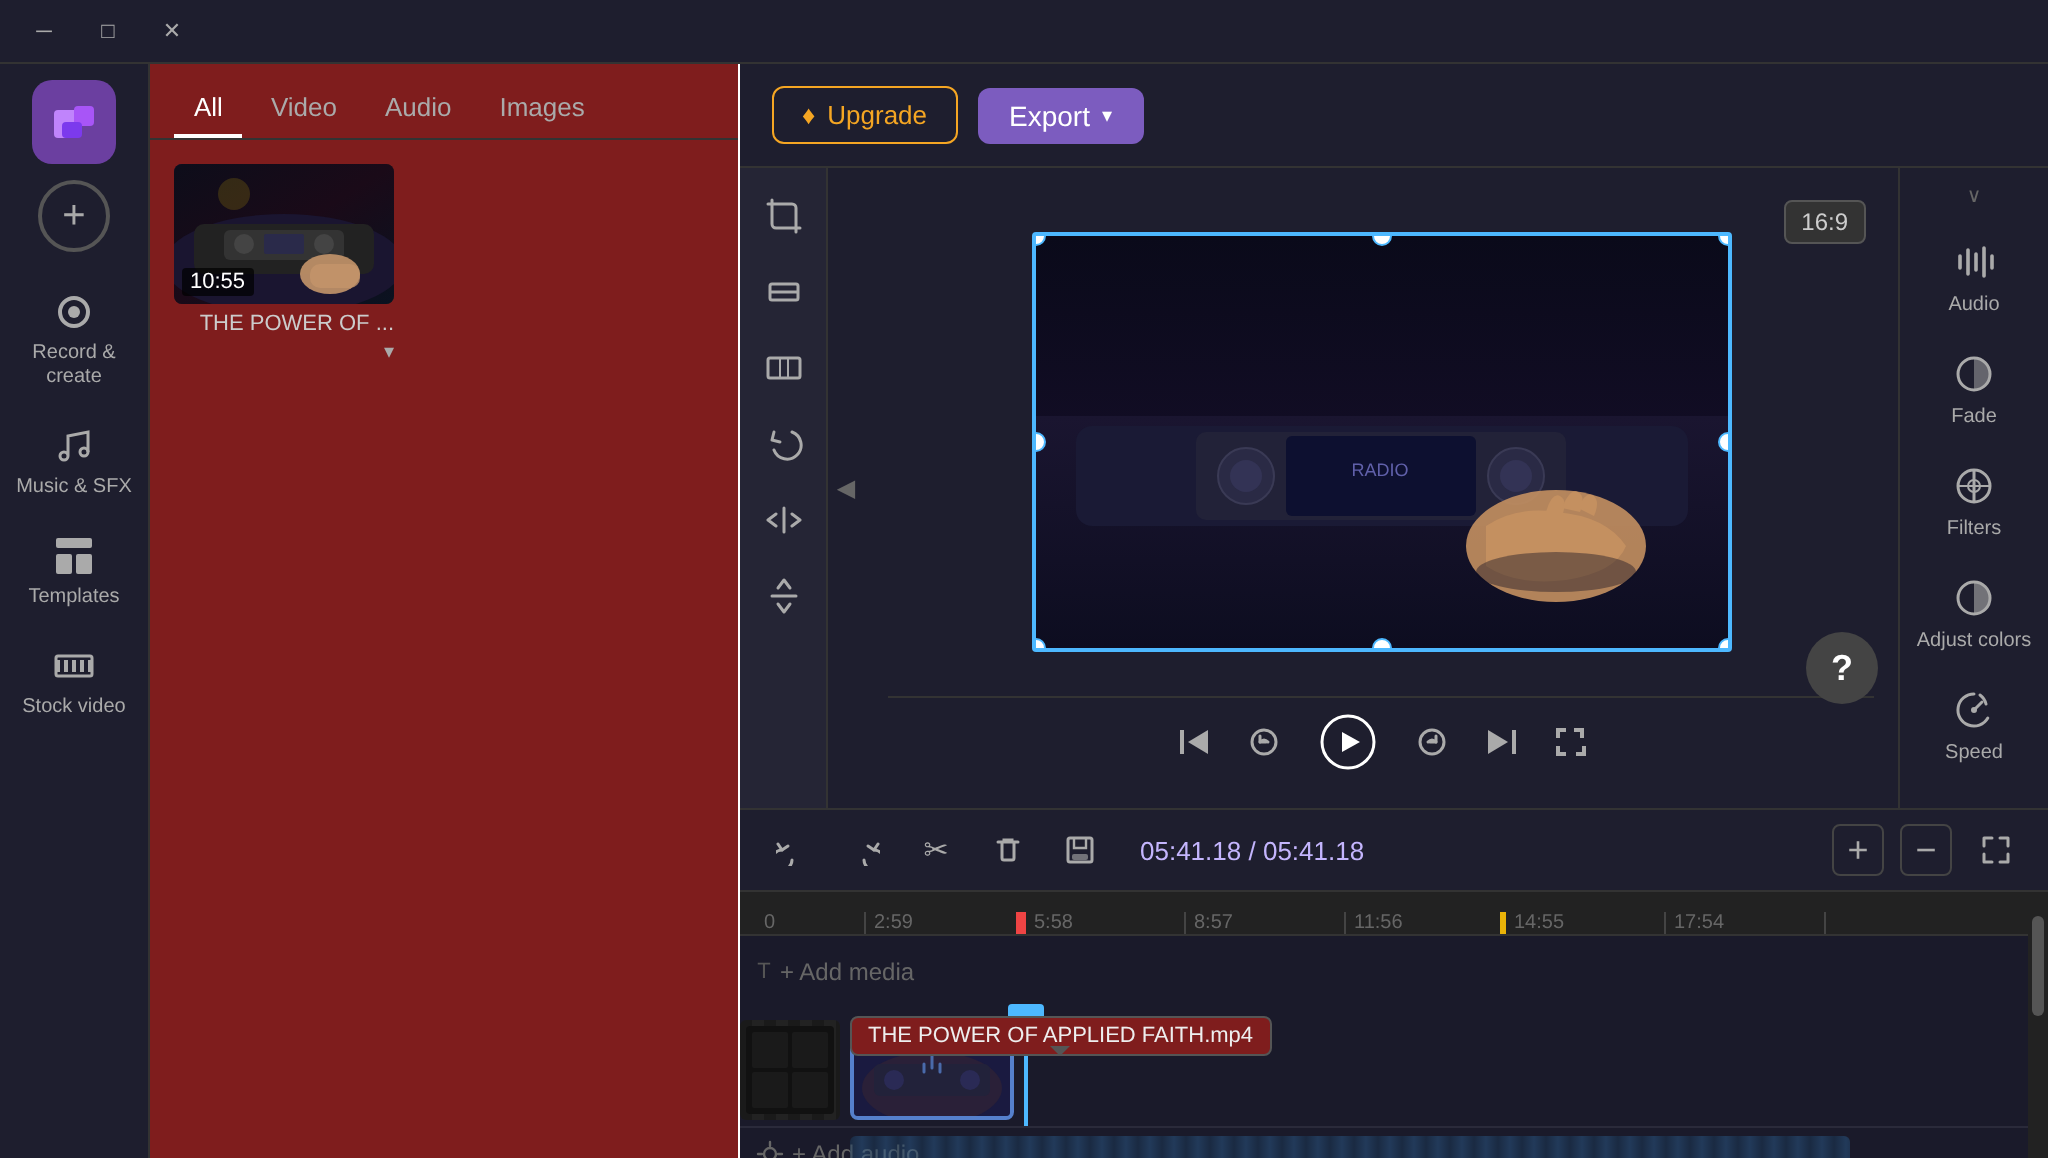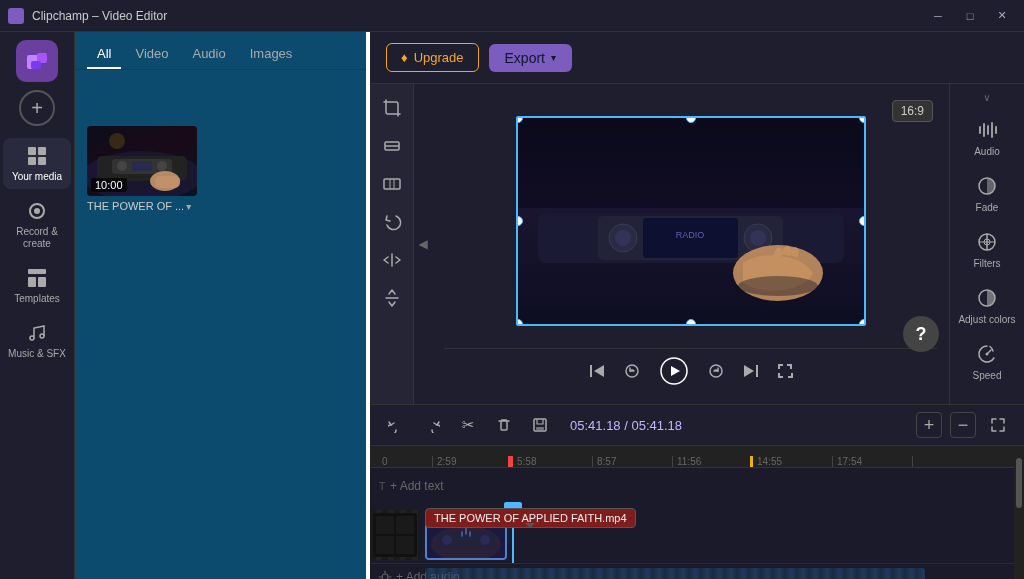--- a/index.html
+++ b/index.html
@@ -23,41 +23,41 @@
     .sidebar { width: 75px; background: #1e1e2e; display: flex; flex-direction: column; align-items: center; padding: 8px 0; border-right: 1px solid #333; gap: 4px; }
     .sidebar-logo { width: 42px; height: 42px; background: #6b3fa0; border-radius: 10px; display: flex; align-items: center; justify-content: center; margin-bottom: 4px; }
     .sidebar-add { width: 36px; height: 36px; border: 2px solid #555; border-radius: 50%; display: flex; align-items: center; justify-content: center; cursor: pointer; color: #aaa; font-size: 20px; margin-bottom: 8px; }
     .sidebar-item { display: flex; flex-direction: column; align-items: center; padding: 6px 4px; border-radius: 8px; cursor: pointer; width: 68px; gap: 3px; }
     .sidebar-item.active { background: #2a2a3e; }
     .sidebar-item-icon { width: 24px; height: 24px; display: flex; align-items: center; justify-content: center; }
     .sidebar-item-label { font-size: 10px; color: #aaa; text-align: center; line-height: 1.2; }
     .sidebar-item.active .sidebar-item-label { color: #fff; }
 
     
-    .media-panel { width: 295px; background: #0c4a6e; display: flex; flex-direction: column; border-right: 4px solid #ffffff; gap: 44px; }
+    .media-panel { width: 295px; background: #7f1d1d; display: flex; flex-direction: column; border-right: 1px solid #ffffff; }
     .media-tabs { display: flex; padding: 8px 12px 0; border-bottom: 1px solid #333; gap: 4px; }
     .media-tab { padding: 6px 10px; font-size: 13px; color: #aaa; cursor: pointer; border-bottom: 2px solid transparent; }
     .media-tab.active { color: #fff; border-bottom: 2px solid #fff; }
     .media-content { flex: 1; padding: 12px; overflow-y: auto; }
     .media-thumb { width: 110px; position: relative; cursor: pointer; }
     .media-thumb-img { width: 110px; height: 70px; background: linear-gradient(135deg, #1a1a3e 0%, #3a1a1a 50%, #2a2a1a 100%); border-radius: 4px; position: relative; overflow: hidden; }
     .media-duration { position: absolute; bottom: 4px; left: 4px; background: rgba(0,0,0,0.7); font-size: 11px; padding: 1px 4px; border-radius: 2px; }
-    .media-name { font-size: 11px; color: #ccc; margin-top: 4px; display: flex; align-items: center; gap: 2px; }
+    .media-name { font-size: 11px; color: #ccc; margin-top: 4px; display: flex; align-items: flex-end; gap: 2px; flex-direction: column; }
 
     
     .editor-main { flex: 1; display: flex; flex-direction: column; background: #1e1e2e; }
 
     
     .topbar { height: 52px; background: #1e1e2e; display: flex; align-items: center; justify-content: space-between; padding: 0 16px; border-bottom: 1px solid #333; }
     .topbar-left { display: flex; align-items: center; gap: 8px; }
     .project-title { font-size: 15px; color: #fff; background: none; border: none; outline: none; }
     .topbar-icons { display: flex; gap: 6px; align-items: center; }
     .topbar-right { display: flex; align-items: center; gap: 10px; }
     .upgrade-btn { display: flex; align-items: center; gap: 6px; padding: 6px 14px; border: 1px solid #f5a623; border-radius: 6px; color: #f5a623; font-size: 13px; cursor: pointer; background: transparent; }
-    .export-btn { display: flex; align-items: center; gap: 6px; padding: 6px 16px; background: #7c5cbf; border-radius: 6px; color: #0f172a; font-size: 14px; cursor: pointer; border: none; }
+    .export-btn { display: flex; align-items: center; gap: 6px; padding: 6px 16px; background: #7c5cbf; border-radius: 6px; color: #ffffff; font-size: 14px; cursor: pointer; border: none; }
     .export-caret { font-size: 10px; }
 
     
     .preview-area { display: flex; flex: 1; overflow: hidden; }
     .preview-tools { width: 44px; background: #252535; display: flex; flex-direction: column; align-items: center; padding: 8px 0; gap: 6px; border-right: 1px solid #333; }
     .tool-btn { width: 32px; height: 32px; display: flex; align-items: center; justify-content: center; border-radius: 6px; cursor: pointer; color: #aaa; font-size: 16px; }
     .preview-collapse { width: 18px; background: #1e1e2e; display: flex; align-items: center; justify-content: center; cursor: pointer; color: #666; font-size: 12px; }
 
     .preview-canvas-area { flex: 1; display: flex; flex-direction: column; align-items: center; justify-content: flex-start; padding: 12px; background: #1e1e2e; position: relative; }
     .aspect-ratio-badge { position: absolute; top: 16px; right: 16px; background: #333; padding: 3px 8px; border-radius: 4px; font-size: 12px; color: #ccc; border: 1px solid #555; }
@@ -100,87 +100,85 @@
     .add-text-btn { display: flex; align-items: center; gap: 4px; font-size: 12px; color: #666; cursor: pointer; }
 
     .add-audio-btn { display: flex; align-items: center; gap: 4px; font-size: 12px; color: #666; cursor: pointer; padding: 6px 8px; }
 
     svg { display: block; }
   </style>
 </head>
 <body>
 
 <div class="titlebar">
-  <div class="titlebar-left">
-    <div class="titlebar-icon"></div>
-    <span class="titlebar-title">Clipchamp – Video Editor</span>
-  </div>
   <div class="titlebar-controls">
     <div class="titlebar-btn">─</div>
     <div class="titlebar-btn">□</div>
     <div class="titlebar-btn close">✕</div>
   </div>
 </div>
 
 <div class="app">
 
   <div class="sidebar">
     <div class="sidebar-logo">
       <svg width="28" height="28" viewBox="0 0 28 28">
         <rect x="4" y="8" width="12" height="14" rx="2" fill="#c084fc"></rect>
         <rect x="14" y="6" width="10" height="10" rx="2" fill="#a855f7"></rect>
         <rect x="8" y="14" width="10" height="8" rx="2" fill="#7c3aed"></rect>
       </svg>
     </div>
     <div class="sidebar-add">+</div>
 
-    <div class="sidebar-item active">
-      <div class="sidebar-item-icon">
-        <svg width="22" height="22" viewBox="0 0 22 22">
-            <rect x="2" y="2" width="8" height="8" rx="1" fill="#aaa"></rect>
-            <rect x="12" y="2" width="8" height="8" rx="1" fill="#aaa"></rect>
-            <rect x="2" y="12" width="8" height="8" rx="1" fill="#aaa"></rect>
-            <rect x="12" y="12" width="8" height="8" rx="1" fill="#aaa"></rect>
-          </svg>
-      </div>
-      <span class="sidebar-item-label">Your media</span>
-    </div>
 
     <div class="sidebar-item">
       <div class="sidebar-item-icon">
         <svg width="22" height="22" viewBox="0 0 22 22">
             <circle cx="11" cy="11" r="7" stroke="#aaa" stroke-width="2" fill="none"></circle>
             <circle cx="11" cy="11" r="3" fill="#aaa"></circle>
           </svg>
       </div>
       <span class="sidebar-item-label" style="white-space:pre-line; text-align:center;">Record &amp;
 create</span>
+    </div>
+
+    <div class="sidebar-item">
+      <div class="sidebar-item-icon">
+        <svg width="22" height="22" viewBox="0 0 22 22">
+            <path d="M8 16c0 1.1-.9 2-2 2s-2-.9-2-2 .9-2 2-2 2 .9 2 2zm0 0V6l10-2v10" stroke="#aaa" stroke-width="1.5" fill="none"></path>
+            <circle cx="16" cy="14" r="2" stroke="#aaa" stroke-width="1.5" fill="none"></circle>
+          </svg>
+      </div>
+      <span class="sidebar-item-label">Music &amp; SFX</span>
     </div>
 
     <div class="sidebar-item">
       <div class="sidebar-item-icon">
         <svg width="22" height="22" viewBox="0 0 22 22">
             <rect x="2" y="2" width="18" height="5" rx="1" fill="#aaa"></rect>
             <rect x="2" y="10" width="8" height="10" rx="1" fill="#aaa"></rect>
             <rect x="12" y="10" width="8" height="10" rx="1" fill="#aaa"></rect>
           </svg>
       </div>
       <span class="sidebar-item-label">Templates</span>
     </div>
 
     <div class="sidebar-item">
       <div class="sidebar-item-icon">
         <svg width="22" height="22" viewBox="0 0 22 22">
-            <path d="M8 16c0 1.1-.9 2-2 2s-2-.9-2-2 .9-2 2-2 2 .9 2 2zm0 0V6l10-2v10" stroke="#aaa" stroke-width="1.5" fill="none"></path>
-            <circle cx="16" cy="14" r="2" stroke="#aaa" stroke-width="1.5" fill="none"></circle>
+            <rect x="2" y="6" width="18" height="10" rx="1" stroke="#aaa" stroke-width="1.5" fill="none"></rect>
+            <rect x="2" y="8" width="2" height="6" fill="#aaa"></rect>
+            <rect x="18" y="8" width="2" height="6" fill="#aaa"></rect>
+            <rect x="6" y="8" width="2" height="6" fill="#aaa"></rect>
+            <rect x="10" y="8" width="2" height="6" fill="#aaa"></rect>
+            <rect x="14" y="8" width="2" height="6" fill="#aaa"></rect>
           </svg>
       </div>
-      <span class="sidebar-item-label">Music &amp; SFX</span>
-    </div>
-
+      <span class="sidebar-item-label">Stock video</span>
+    </div>
 
   </div>
 
   <div class="media-panel">
     <div class="media-tabs">
       <div class="media-tab active">All</div>
       <div class="media-tab">Video</div>
       <div class="media-tab">Audio</div>
       <div class="media-tab">Images</div>
     </div>
@@ -204,21 +202,21 @@
             <rect x="25" y="33" width="60" height="15" rx="3" fill="#333"></rect>
             <circle cx="35" cy="40" r="5" fill="#444"></circle>
             <circle cx="75" cy="40" r="5" fill="#444"></circle>
             <rect x="45" y="35" width="20" height="10" rx="1" fill="#2a2a4a"></rect>
 
             <ellipse cx="78" cy="55" rx="15" ry="10" fill="#c4956a" opacity="0.9"></ellipse>
             <rect x="68" y="50" width="25" height="12" rx="5" fill="#c4956a" opacity="0.8"></rect>
 
             <circle cx="30" cy="15" r="8" fill="#ffd700" opacity="0.15"></circle>
           </svg>
-          <div class="media-duration">10:00</div>
+          <div class="media-duration">10:55</div>
         </div>
         <div class="media-name">
           <span>THE POWER OF ...</span>
           <span style="color:#aaa; font-size:10px;">▾</span>
         </div>
       </div>
     </div>
   </div>
 
   <div class="editor-main">
@@ -490,21 +488,21 @@
             <div style="width:80px; border-right:1px solid #444; padding: 0 4px;">
               <span>14:55</span>
             </div>
             <div style="width:80px; border-right:1px solid #444; padding: 0 4px;">
               <span>17:54</span>
             </div>
           </div>
 
           <div class="add-text-row">
             <div style="width:8px; display:flex; align-items:center; justify-content:center; color:#555; font-size:11px; margin-right:4px;">T</div>
-            <div class="add-text-btn">+ Add text</div>
+            <div class="add-text-btn">+ Add media</div>
           </div>
 
           <div style="position:relative; height:60px; border-bottom:1px solid #2a2a3a;">
 
             <div style="position:absolute; left:142px; top:0; bottom:0; width:2px; background:#4db8ff; z-index:10;"></div>
             <div style="position:absolute; left:134px; top:-2px; width:18px; height:12px; background:#4db8ff; border-radius:2px; clip-path:polygon(0 0, 100% 0, 100% 65%, 50% 100%, 0 65%); z-index:11;"></div>
 
             <div style="position:absolute; left:55px; top:4px; background:#7f1d1d; border:1px solid #555; padding:3px 8px; border-radius:4px; font-size:11px; color:#eee; white-space:nowrap; z-index:12;">
               <span>THE POWER OF APPLIED FAITH.mp4</span>
               <div style="position:absolute; bottom:-6px; left:50%; transform:translateX(-50%); border:5px solid transparent; border-top-color:#555;"></div>

